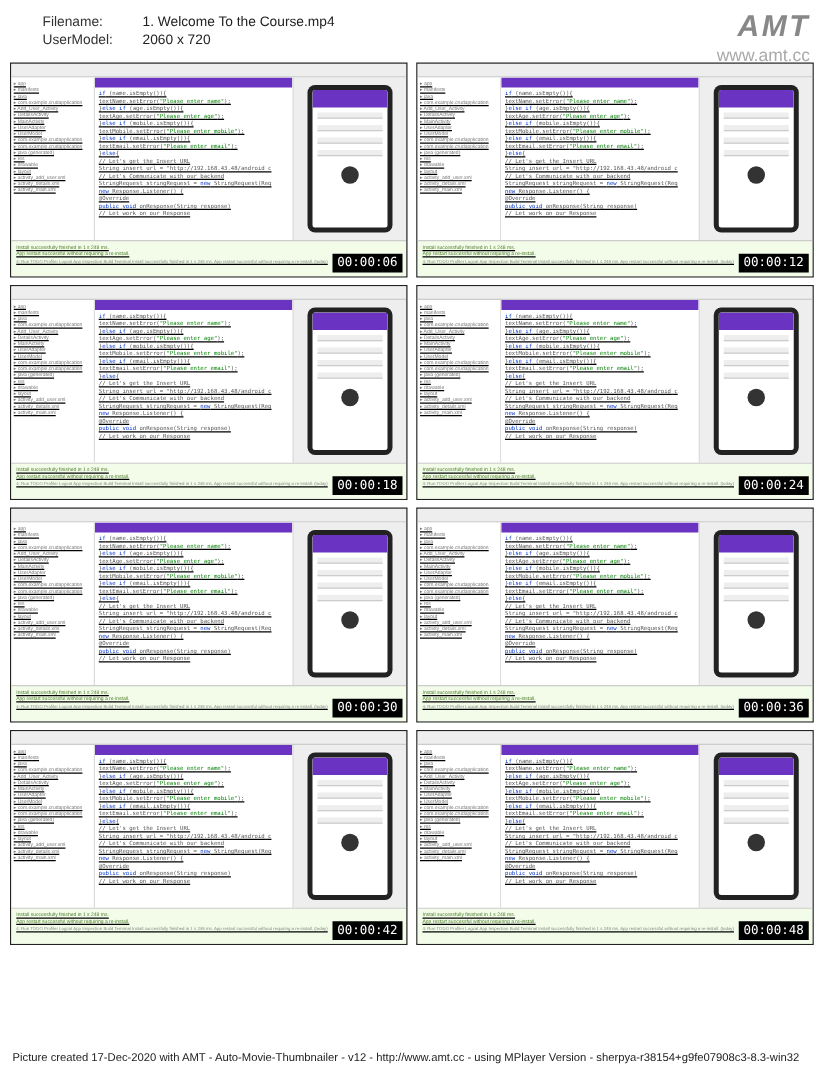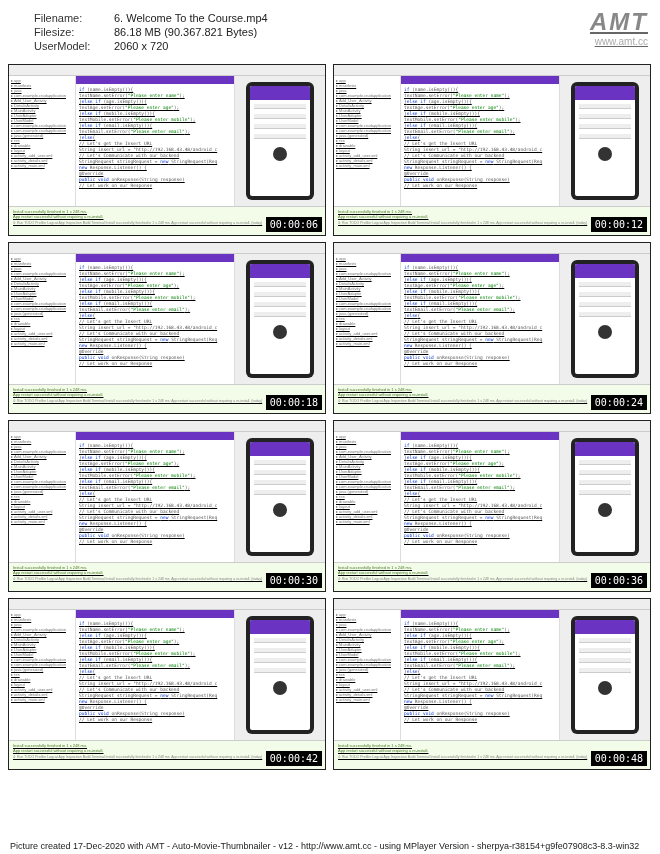--- a/index.html
+++ b/index.html
@@ -10,31 +10,30 @@
       width: 660px;
       height: 854px;
       position: relative;
     }
     .watermark {
       position: absolute;
       top: 8px;
       right: 12px;
       text-align: right;
       color: #666;
-      text-decoration: underline;
     }
     .watermark .logo {
       font-size: 24px;
       font-weight: bold;
       color: #888;
       letter-spacing: 2px;
       font-style: italic;
     }
     .watermark .url {
-      font-size: 10px;
+      font-size: 14px;
       color: #aaa;
     }
     .meta {
       padding: 12px 14px 6px 14px;
     }
     .meta-row {
       display: flex;
       margin-bottom: 2px;
     }
     .meta-label {
@@ -177,25 +176,21 @@
 <body>
 
 <div class="watermark">
   <div class="logo">AMT</div>
   <div class="url">www.amt.cc</div>
 </div>
 
 <div class="meta">
   <div class="meta-row">
       <span class="meta-label">Filename:</span>
-      <span class="meta-value">6. Welcome To the Course.mp4</span>
-    </div>
-  <div class="meta-row">
-      <span class="meta-label">Filesize:</span>
-      <span class="meta-value">86.18 MB (90.367.821 Bytes)</span>
+      <span class="meta-value">1. Welcome To the Course.mp4</span>
     </div>
   <div class="meta-row">
       <span class="meta-label">UserModel:</span>
       <span class="meta-value">2060 x 720</span>
     </div>
 </div>
 
 <div class="grid">
     <div class="thumb">
     <div class="ide-top"></div>

